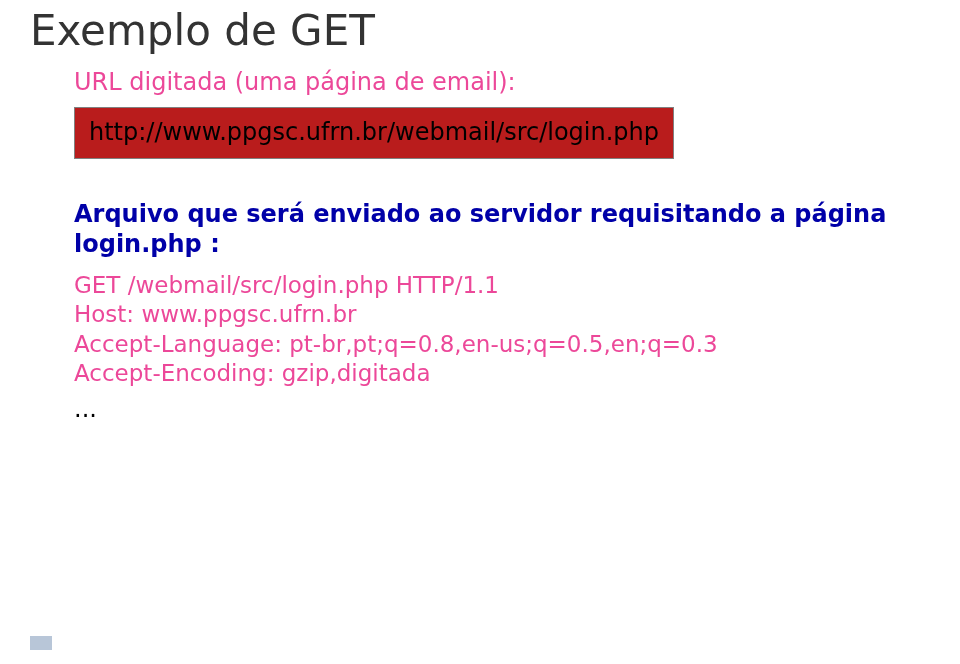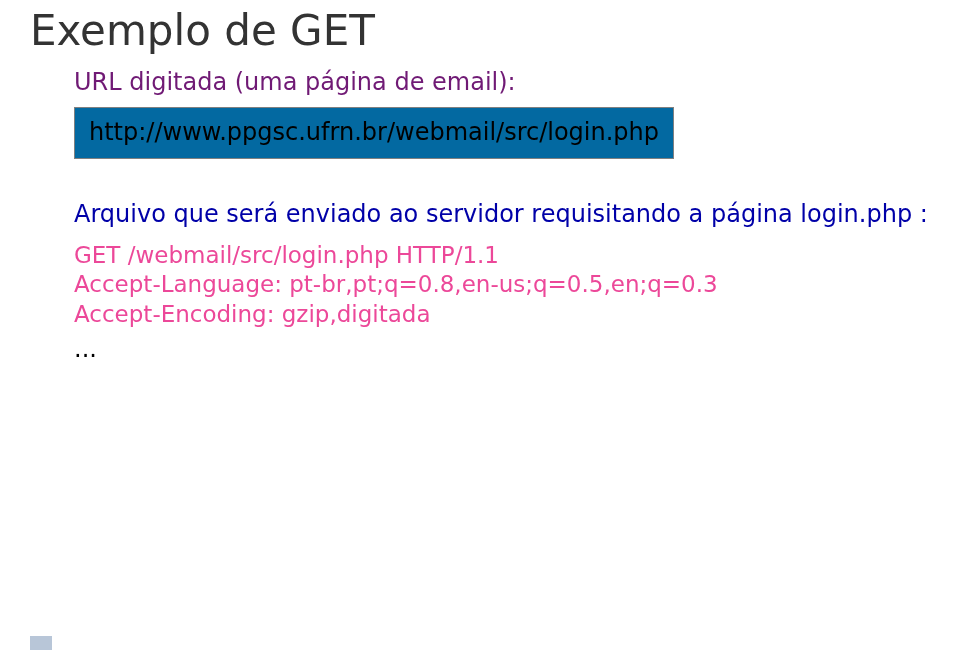--- a/index.html
+++ b/index.html
@@ -21,38 +21,38 @@
   }
   .title {
     font-size: 42px;
     font-weight: 400;
     color: #333333;
     margin: 0 0 12px 0;
     line-height: 1.1;
   }
   .subhead {
     font-size: 24px;
-    color: #701a75;
+    color: #ec4899;
     margin: 14px 0 10px 44px;
     line-height: 1.2;
   }
   .url-box {
     margin: 0 0 22px 44px;
     display: inline-block;
     padding: 10px 14px 12px 14px;
-    background: #0369a1;
+    background: #b91c1c;
     border: 1px solid #808080;
     font-size: 24px;
     color: #000;
     min-width: 540px;
     box-sizing: border-box;
   }
   .req-intro {
     font-size: 24px;
-    font-weight: 400;
+    font-weight: 700;
     color: #0000a8;
     margin: 18px 0 12px 44px;
     line-height: 1.25;
   }
   .req-block {
     font-size: 23px;
     color: #ec4899;
     margin: 0 0 0 44px;
     line-height: 1.28;
     max-width: 870px;
@@ -83,20 +83,21 @@
   <h1 class="title">Exemplo de GET</h1>
 
   <div class="subhead">URL digitada (uma página de email):</div>
 
   <div class="url-box">http://www.ppgsc.ufrn.br/webmail/src/login.php</div>
 
   <div class="req-intro">Arquivo que será enviado ao servidor requisitando a página login.php :</div>
 
   <div class="req-block">
     <span class="line">GET /webmail/src/login.php HTTP/1.1</span>
+    <span class="line">Host: www.ppgsc.ufrn.br</span>
     <span class="line">Accept-Language: pt-br,pt;q=0.8,en-us;q=0.5,en;q=0.3</span>
     <span class="line">Accept-Encoding: gzip,digitada</span>
   </div>
 
   <div class="ellipsis">...</div>
 
   <div class="footer-square"></div>
 
 </div>
 

